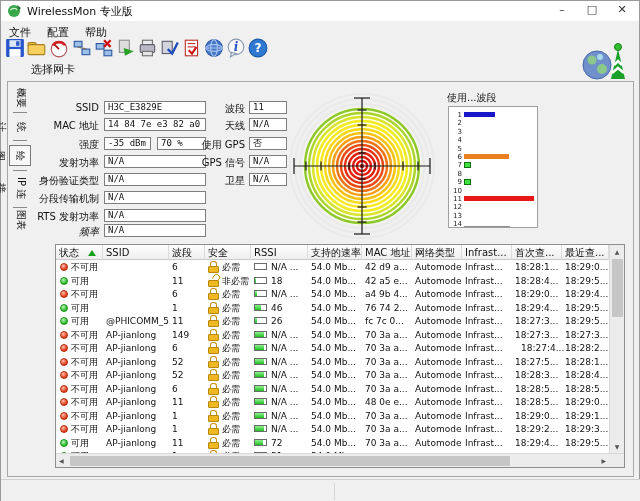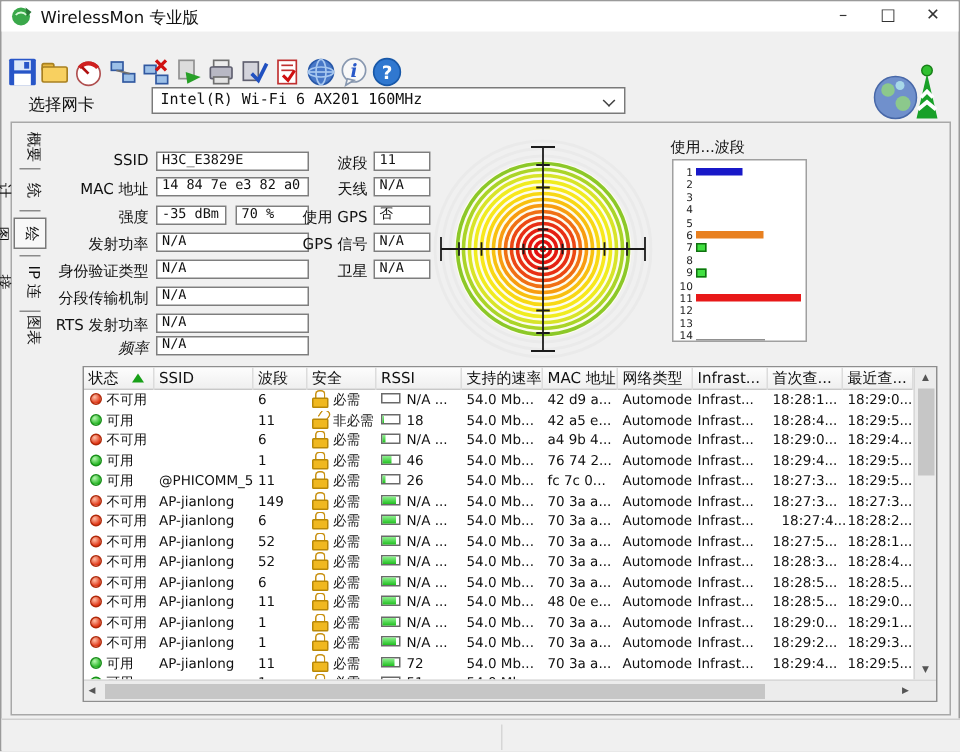--- a/index.html
+++ b/index.html
@@ -17,21 +17,21 @@
   
   .menubar { position:absolute; left:0; top:20px; width:100%; height:16px; background:#f0f0f0; }
   .menu-item { display:inline-block; padding:1px 8px; font-size:11px; color:#111; }
 
   
   .toolbar { position:absolute; left:0; top:36px; width:100%; height:22px; }
   .tbtn { position:absolute; top:1px; width:20px; height:20px; }
   .tbtn svg { width:20px; height:20px; }
 
   
-  .adapter-label { position:absolute; left:18px; top:61px; font-size:11px; color:#111; }
+  .adapter-label { position:absolute; left:30px; top:61px; font-size:11px; color:#111; }
   .combo { position:absolute; left:100px; top:57px; width:316px; height:18px; background:#fff; border:1px solid #7a7a7a; font-family:"DejaVu Sans Mono", monospace; font-size:10px; line-height:16px; padding-left:5px; color:#111; }
   .combo-arrow { position:absolute; right:7px; top:5px; width:6px; height:6px; border-right:1.4px solid #404040; border-bottom:1.4px solid #404040; transform:rotate(45deg); }
 
   .logo { position:absolute; left:580px; top:40px; width:48px; height:40px; }
 
   
   .main { position:absolute; left:6px; top:80px; width:627px; height:396px; border:1px solid #a8a8a8; background:#f0f0f0; }
 
   
   .tab { position:absolute; left:8px; width:22px; writing-mode:vertical-rl; text-orientation:sideways; font-size:10px; color:#111; text-align:center; line-height:20px; }
@@ -94,20 +94,21 @@
       </svg>
     </span>
     <span class="title">WirelessMon 专业版</span>
     <span class="winbtns">
       <span class="winbtn">–</span>
       <span class="winbtn">□</span>
       <span class="winbtn">✕</span>
     </span>
   </div>
 
+  <div class="menubar" id="menubar"><span class="menu-item">文件</span><span class="menu-item">配置</span><span class="menu-item">帮助</span></div>
 
   <div class="toolbar" id="toolbar">
     <span class="tbtn" style="left:4px"><svg viewBox="0 0 18 18">
           <rect x="1" y="1" width="16" height="16" rx="1" fill="#2856c8"></rect>
           <rect x="4" y="2" width="10" height="6" fill="#dce8f8"></rect>
           <rect x="10" y="3" width="3" height="4" fill="#2856c8"></rect>
           <rect x="4" y="10" width="10" height="7" fill="#ffffff"></rect>
         </svg></span>
     <span class="tbtn" style="left:26px"><svg viewBox="0 0 18 18">
           <rect x="1" y="4" width="7" height="4" rx="1" fill="#e8b840" stroke="#a88020"></rect>
@@ -158,24 +159,20 @@
           <path d="M5 13 L4 17 L9 14 Z" fill="#f8f8f8" stroke="#8898b0"></path>
           <text x="9" y="12" font-size="11" font-family="DejaVu Serif, serif" fill="#2858c8" text-anchor="middle" font-weight="bold" font-style="italic">i</text>
         </svg></span>
     <span class="tbtn" style="left:247px"><svg viewBox="0 0 18 18">
           <circle cx="9" cy="9" r="8" fill="#3078d0" stroke="#1858a8"></circle>
           <text x="9" y="13" font-size="11" font-family="DejaVu Sans, sans-serif" fill="#fff" text-anchor="middle" font-weight="bold">?</text>
         </svg></span>
   </div>
 
   <span class="adapter-label">选择网卡</span>
-  <div class="combo">
-    <span>Intel(R) Wi-Fi 6 AX201 160MHz</span>
-    <span class="combo-arrow"></span>
-  </div>
 
   <span class="logo">
     <svg viewBox="0 0 48 40" width="48" height="40">
       <circle cx="16" cy="24" r="14" fill="#7090cc" stroke="#4868a8"></circle>
       <circle cx="11" cy="19" r="4.5" fill="#8cc88c"></circle>
         <circle cx="21" cy="28" r="5" fill="#8cc88c"></circle>
         <circle cx="19" cy="16" r="3" fill="#a8d8e8"></circle>
       <polygon points="30,38 37,8 44,38" fill="#18a028"></polygon>
       <polyline points="31,32 37,27 43,32" stroke="#fff" stroke-width="2.5" fill="none"></polyline>
       <polyline points="33,24 37,20 41,24" stroke="#fff" stroke-width="2.5" fill="none"></polyline>

